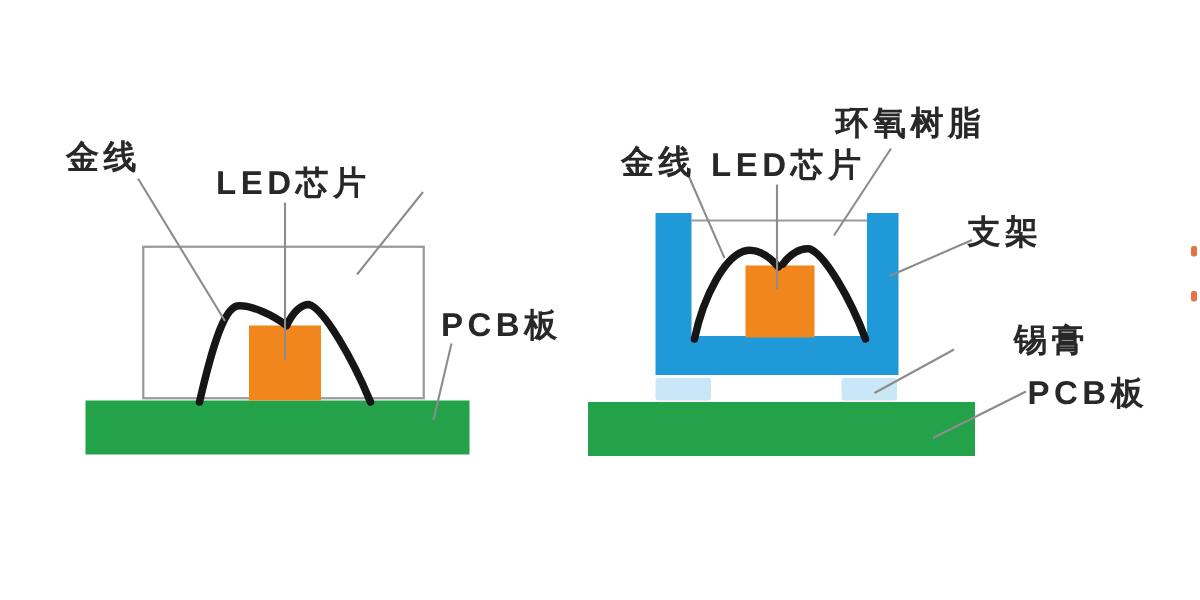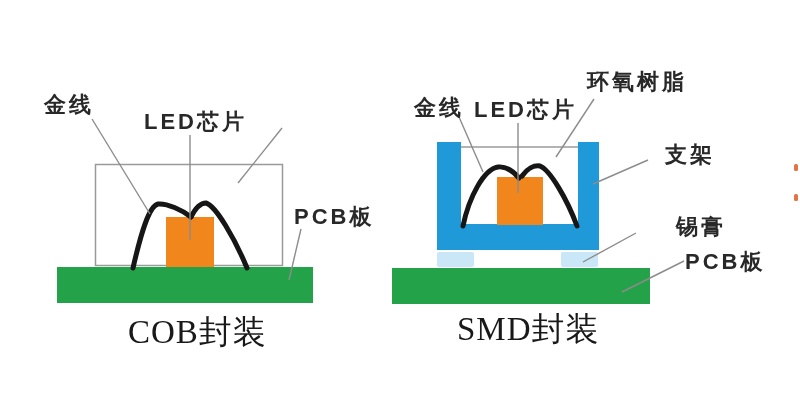--- a/index.html
+++ b/index.html
@@ -69,23 +69,21 @@
 
     <g opacity="0.9">
       <rect x="794" y="164" width="4" height="7" rx="1.5" fill="#e0662f"></rect>
       <rect x="794" y="194" width="4" height="7" rx="1.5" fill="#e0662f"></rect>
     </g>
   </svg>
 
   <div class="lbl" style="left:44px;  top:94px;">金线</div>
   <div class="lbl" style="left:144px; top:111px;">LED芯片</div>
   <div class="lbl" style="left:294px; top:206px;">PCB板</div>
-  <div class="cap" style="left:128px; top:316px;">COB封装</div>
 
   <div class="lbl" style="left:414px; top:97px;">金线</div>
   <div class="lbl" style="left:474px; top:99px;">LED芯片</div>
-  <div class="lbl" style="left:587px; top:71px;">环氧树脂</div>
-  <div class="lbl" style="left:645px; top:144px;margin-left:20px;">支架</div>
+  <div class="lbl" style="left:557px; top:71px;">环氧树脂</div>
+  <div class="lbl" style="left:645px; top:144px;">支架</div>
   <div class="lbl" style="left:676px; top:216px;">锡膏</div>
   <div class="lbl" style="left:685px; top:251px;">PCB板</div>
-  <div class="cap" style="left:457px; top:313px;">SMD封装</div>
 
 </div>
 
 </body></html>

